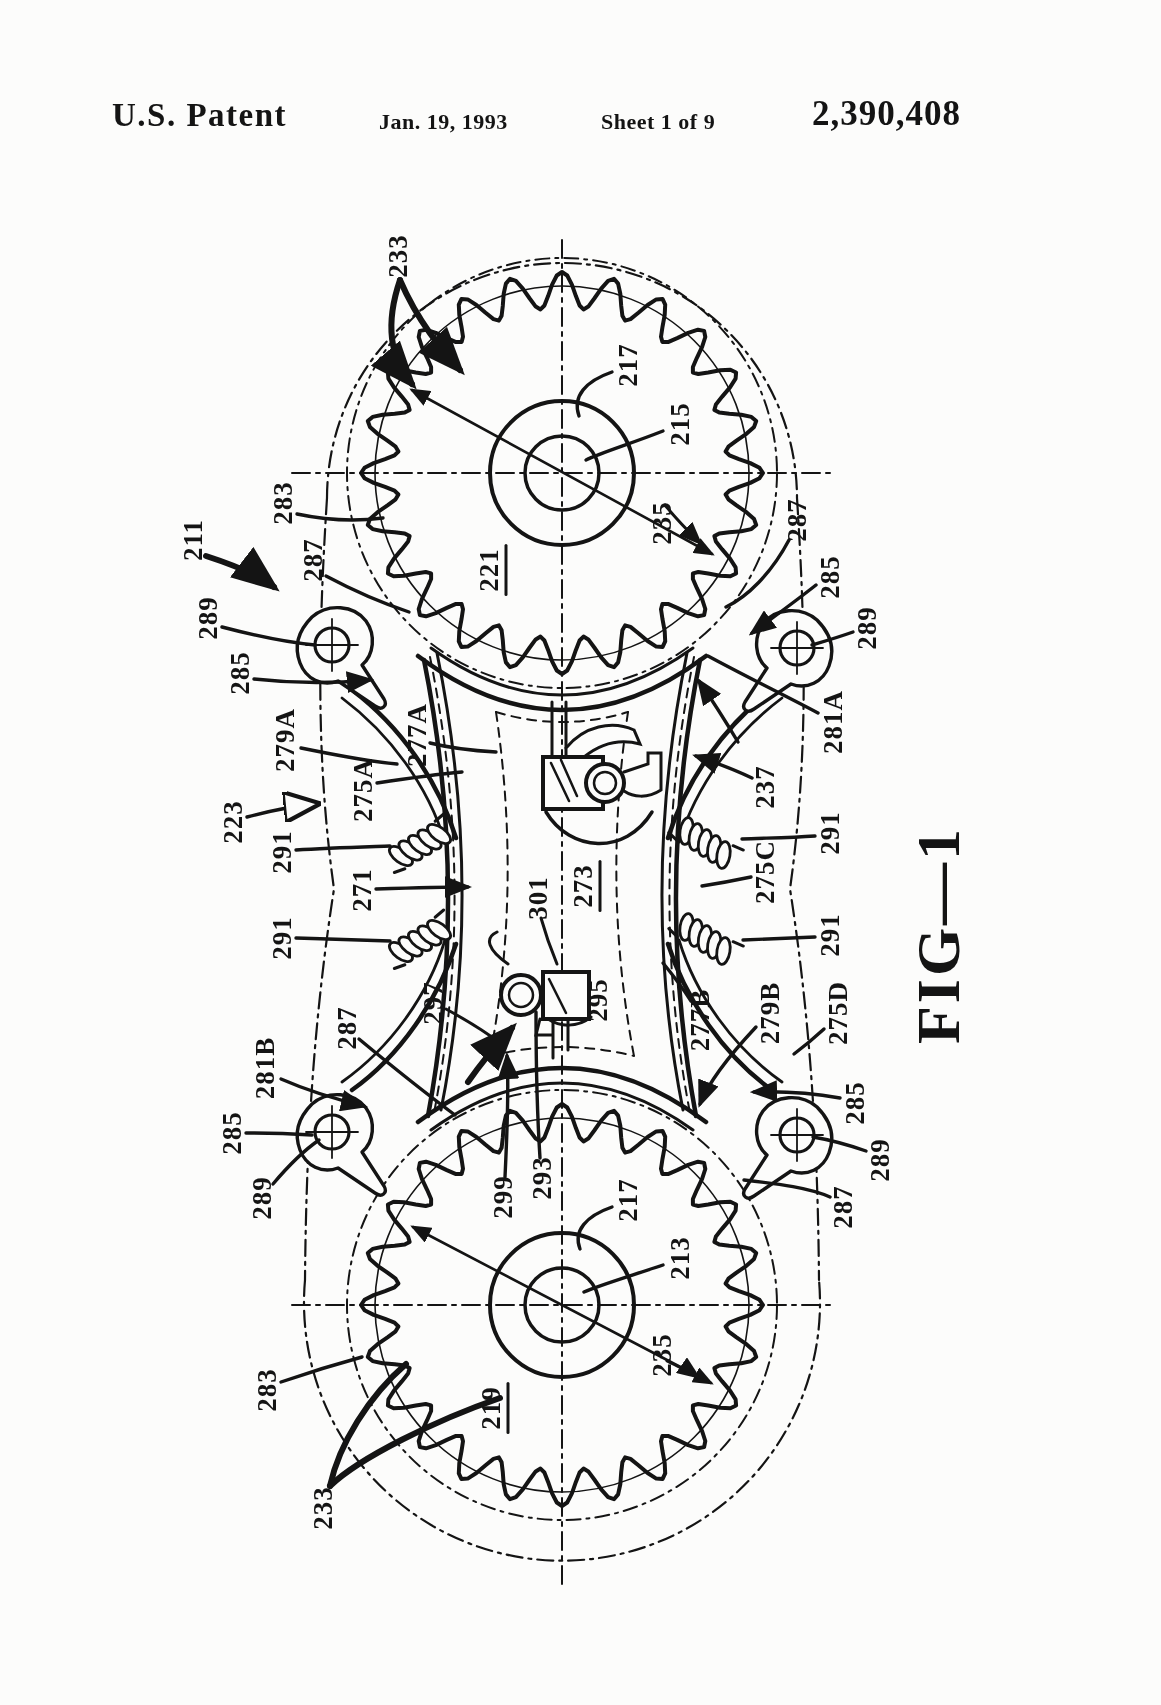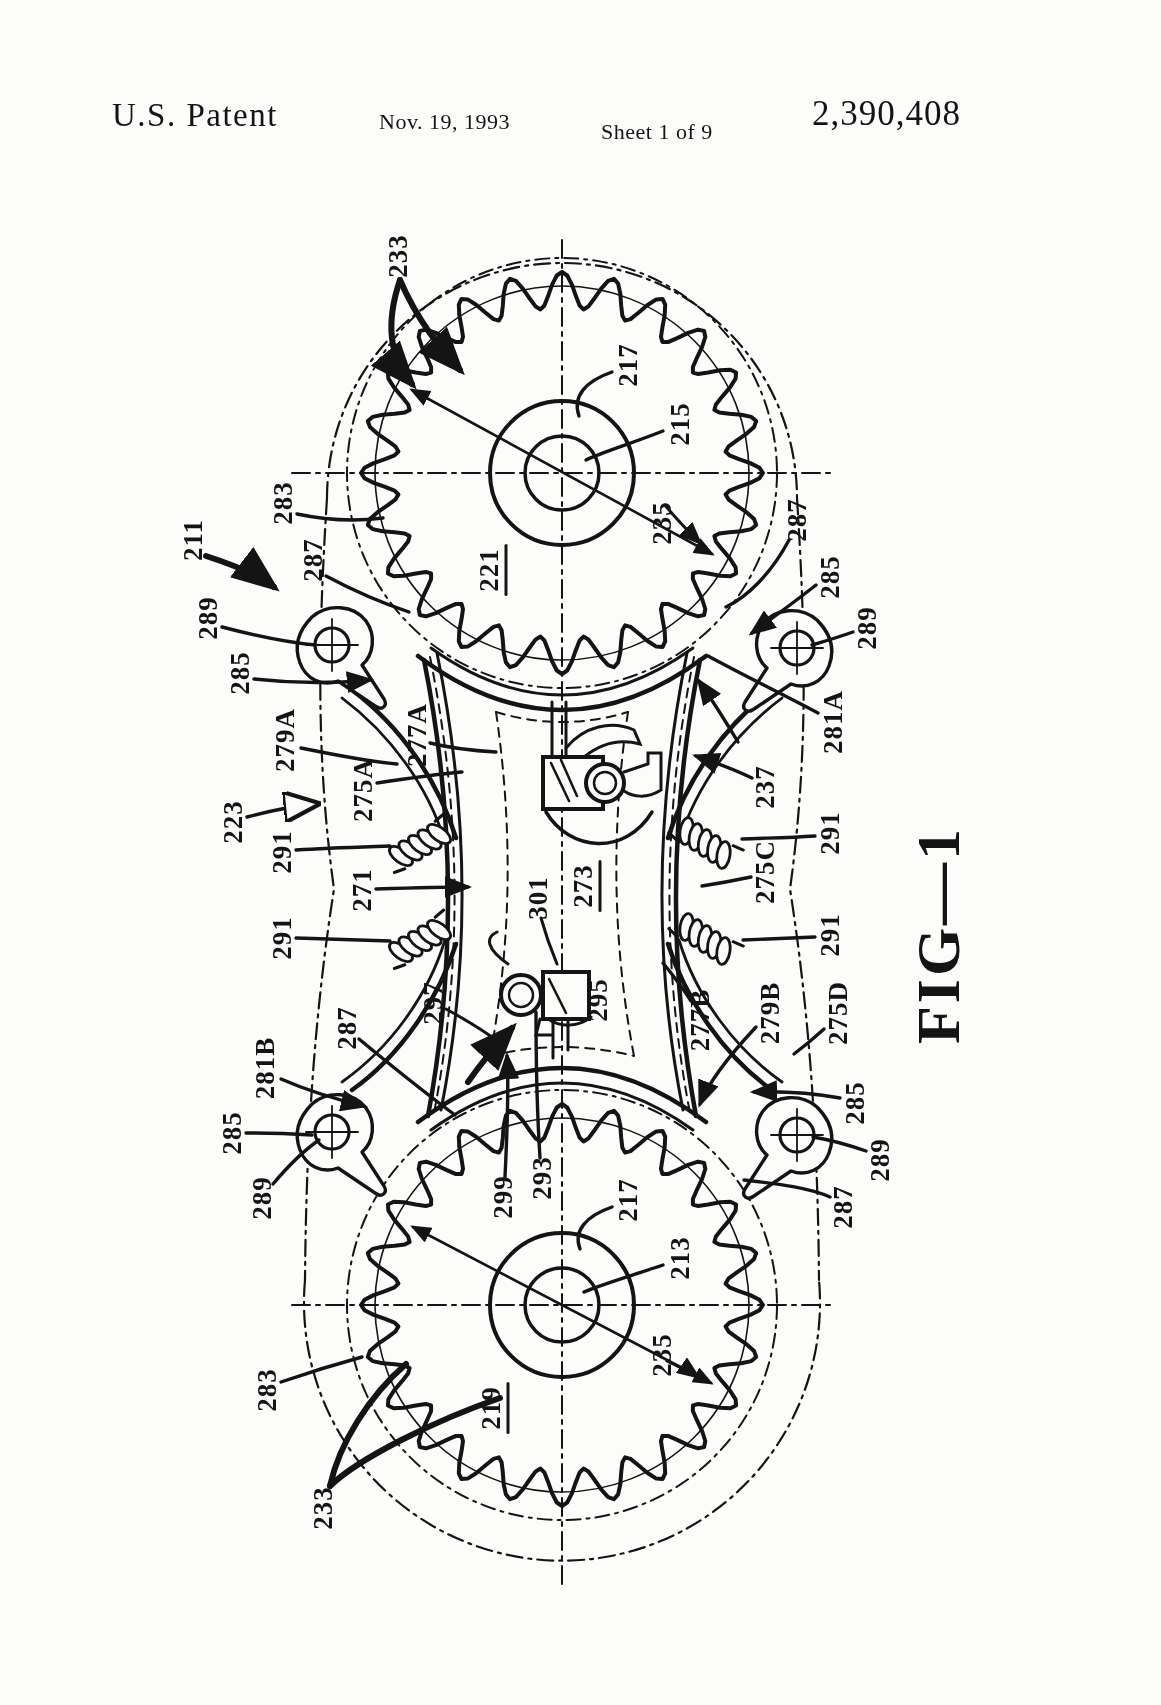--- a/index.html
+++ b/index.html
@@ -1,31 +1,31 @@
 <!DOCTYPE html>
 <html><head>
 <meta charset="utf-8">
 <style>
   html,body{margin:0;padding:0;background:#d9d9d9;}
   .page{position:relative;width:1161px;height:1705px;background:#fcfcfb;overflow:hidden;
         font-family:"Liberation Serif","DejaVu Serif",serif;color:#141414;}
-  .hdr{position:absolute;font-weight:normal;white-space:nowrap;}
+  .hdr{position:absolute;font-weight:bold;white-space:nowrap;}
   .hdr-title{left:112px;top:97px;font-size:33px;letter-spacing:1.5px;}
   .hdr-date{left:379px;top:109px;font-size:22px;letter-spacing:.5px;}
-  .hdr-sheet{left:601px;top:119px;font-size:22px;letter-spacing:.5px;}
+  .hdr-sheet{left:601px;top:109px;font-size:22px;letter-spacing:.5px;}
   .hdr-num{left:812px;top:94px;font-size:35px;letter-spacing:1px;}
   svg#fig{position:absolute;left:0;top:0;}
   svg text{font-family:"Liberation Serif","DejaVu Serif",serif;font-weight:bold;}
 </style>
 </head>
 <body>
 
 <div class="page">
   <div class="hdr hdr-title">U.S. Patent</div>
-  <div class="hdr hdr-date">Nov. 19, 1993</div>
+  <div class="hdr hdr-date">Jan. 19, 1993</div>
   <div class="hdr hdr-sheet">Sheet 1 of 9</div>
   <div class="hdr hdr-num">2,390,408</div>
   <svg id="fig" width="1161" height="1705" viewBox="0 0 1161 1705" aria-label="patent figure">
       <defs>
         <marker id="m-s" viewBox="0 0 10 8" refX="8.5" refY="4" markerWidth="8" markerHeight="6.4" orient="auto-start-reverse">
           <path d="M0 0 L10 4 L0 8 Z" fill="#141414"></path>
         </marker>
         <marker id="m-o" viewBox="0 0 12 10" refX="10.5" refY="5" markerWidth="11" markerHeight="9" orient="auto">
           <path d="M0 0 L12 5 L0 10 Z" fill="#fcfcfb" stroke="#141414" stroke-width="1.4"></path>
         </marker>

